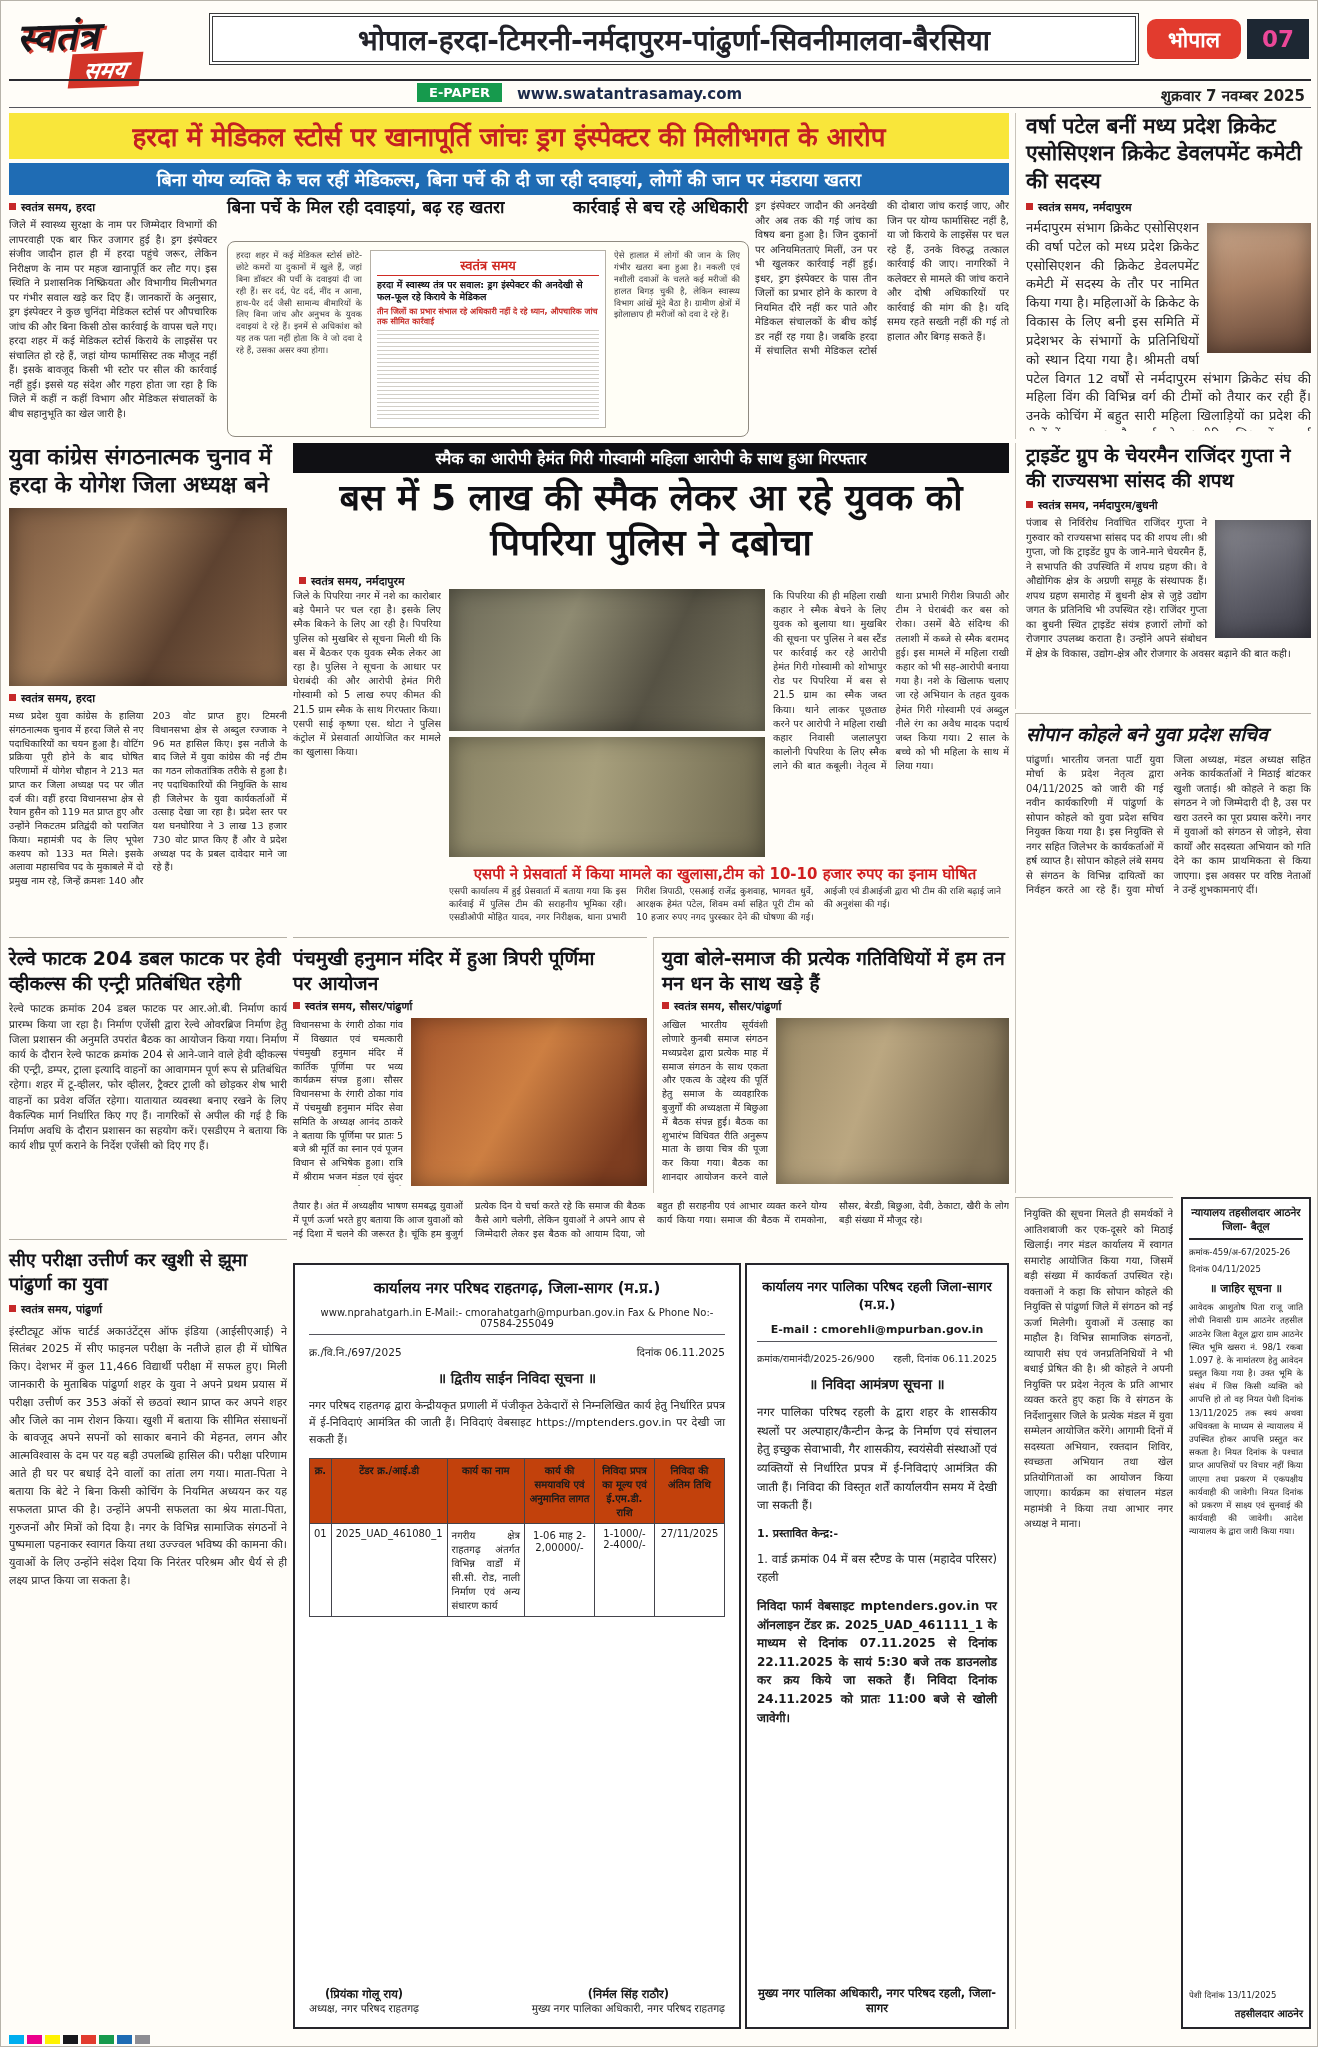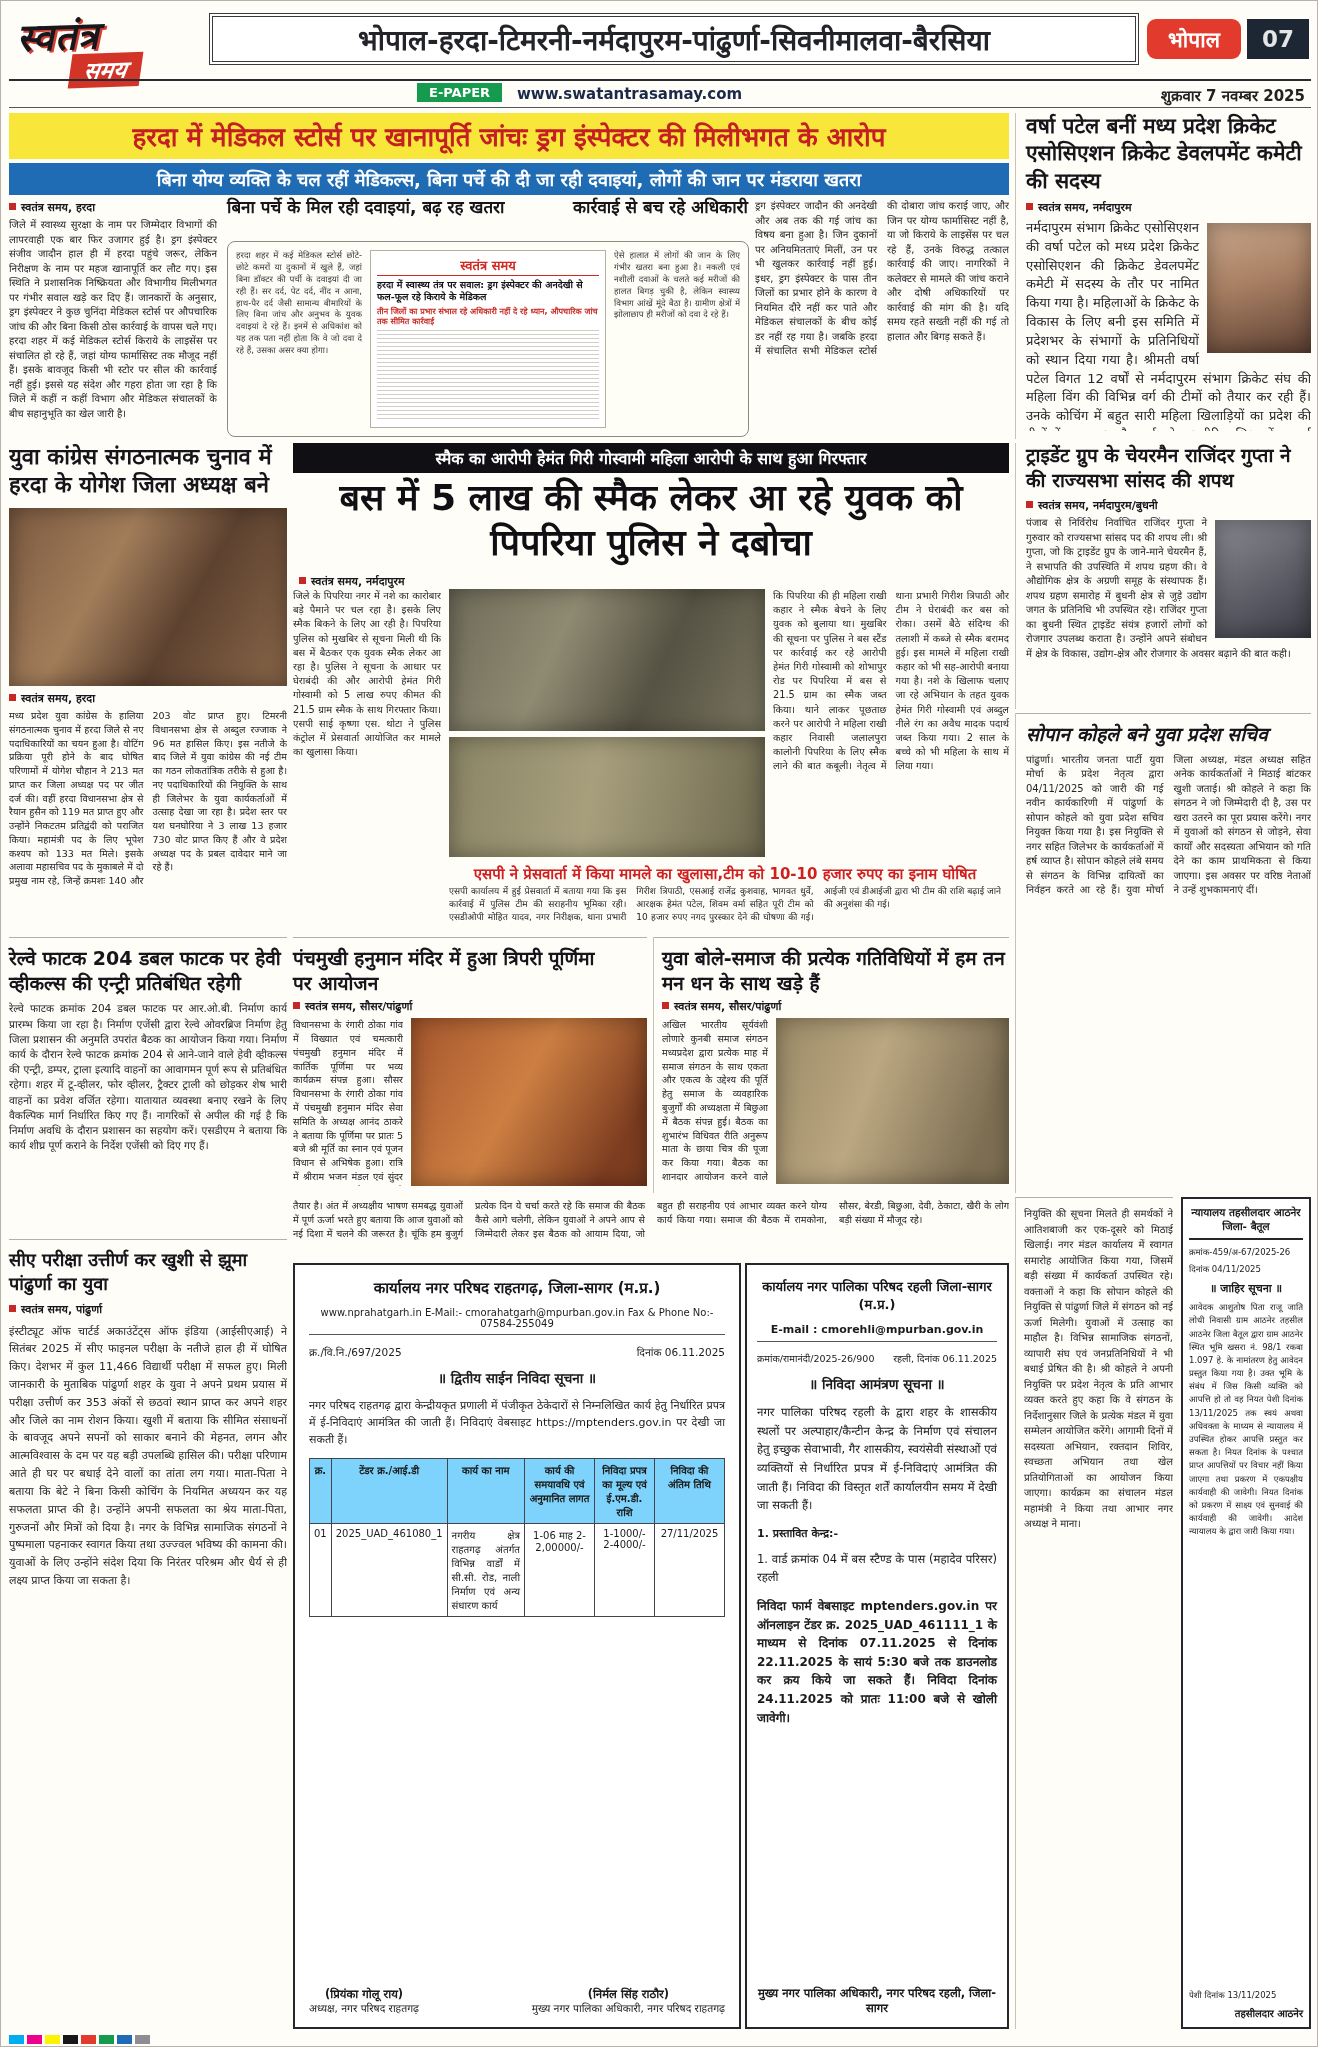--- a/index.html
+++ b/index.html
@@ -11,21 +11,21 @@
   .byline .bullet{width:7px;height:7px;background:#c62828;display:inline-block;flex:none;}
   .story-headline{font-weight:bold;color:#15151a;}
   .photo{box-shadow:inset 0 0 22px rgba(0,0,0,.38);}
 
   
   .b-logo{left:16px;top:6px;width:186px;height:66px;transform:rotate(-2deg);}
   .logo-top{font-size:38px;font-weight:bold;font-style:italic;color:#17171c;text-shadow:2px 2px 0 #d23f34;letter-spacing:1px;}
   .logo-bottom{display:inline-block;background:#d23428;color:#fff;font-size:23px;font-weight:bold;font-style:italic;padding:0 14px 2px;margin-left:52px;margin-top:-6px;transform:skewX(-10deg);}
   .b-cities{left:208px;top:12px;width:930px;height:52px;border:4px double #3a3a3a;display:flex;align-items:center;justify-content:center;font-size:28px;font-weight:800;color:#23232a;background:#fff;}
   .b-edition{left:1146px;top:18px;width:94px;height:40px;background:#e23b2e;color:#fff;border-radius:9px;display:flex;align-items:center;justify-content:center;font-size:21px;font-weight:bold;}
-  .b-pageno{left:1246px;top:18px;width:62px;height:40px;background:#1d2733;color:#e5e5e5;display:flex;align-items:center;justify-content:center;font-size:23px;font-weight:bold;}
+  .b-pageno{left:1246px;top:18px;width:62px;height:40px;background:#1d2733;color:#ec4899;display:flex;align-items:center;justify-content:center;font-size:23px;font-weight:bold;}
   .rule{background:#2a2a30;height:2px;left:8px;width:1302px;}
   .r1{top:78px;}
   .r2{top:106px;height:1px;background:#55555c;}
   .row-epaper{left:8px;top:82px;width:1302px;height:22px;}
   .chip{position:absolute;left:408px;top:0;background:#169a4d;color:#fff;font-size:13px;font-weight:bold;padding:2px 12px;}
   .url{position:absolute;left:508px;top:2px;font-size:15px;font-weight:bold;color:#1c2a4a;}
   .dateline{position:absolute;right:6px;top:2px;font-size:15px;font-weight:bold;color:#222;}
 
   
   .lead-headline{left:8px;top:112px;width:1000px;height:46px;background:#f9e63a;color:#c41f22;font-size:26px;font-weight:bold;display:flex;align-items:center;justify-content:center;}
@@ -100,21 +100,21 @@
   .contstrip{left:292px;top:1198px;width:716px;height:56px;column-count:4;column-gap:12px;font-size:9.5px;}
 
   .ad-rg{left:292px;top:1262px;width:448px;height:766px;border:2px solid #26262c;background:#fff;padding:12px 14px;display:flex;flex-direction:column;gap:10px;}
   .ad-title{font-size:15px;font-weight:bold;text-align:center;color:#15151a;}
   .ad-contact{font-size:10px;text-align:center;border-bottom:1px solid #55555c;padding-bottom:5px;}
   .ad-refrow{display:flex;justify-content:space-between;font-size:10.5px;}
   .ad-notice-title{font-size:13.5px;font-weight:bold;text-align:center;}
   .ad-intro{font-size:11px;text-align:justify;line-height:1.55;}
   table.tender{width:100%;border-collapse:collapse;}
   .tender th,.tender td{border:1px solid #44444c;font-size:10px;padding:4px;vertical-align:top;text-align:center;}
-  .tender th{background:#7dd3fc;}
+  .tender th{background:#c2410c;}
   .tender td.workname{text-align:justify;}
   .ad-note{font-size:10px;text-align:justify;line-height:1.5;}
   .ad-signrow{margin-top:auto;display:flex;justify-content:space-between;}
   .sign-name{font-weight:bold;font-size:11.5px;text-align:center;}
   .sign-role{font-size:10.5px;text-align:center;}
 
   .ad-rh{left:744px;top:1262px;width:264px;height:766px;border:2px solid #26262c;background:#fff;padding:12px 10px;display:flex;flex-direction:column;gap:10px;}
   .ad-rh .ad-title{font-size:13px;}
   .ad-email{font-size:11px;text-align:center;font-weight:bold;border-bottom:1px solid #55555c;padding-bottom:5px;}
   .ad-refrow.small{font-size:9.5px;}

